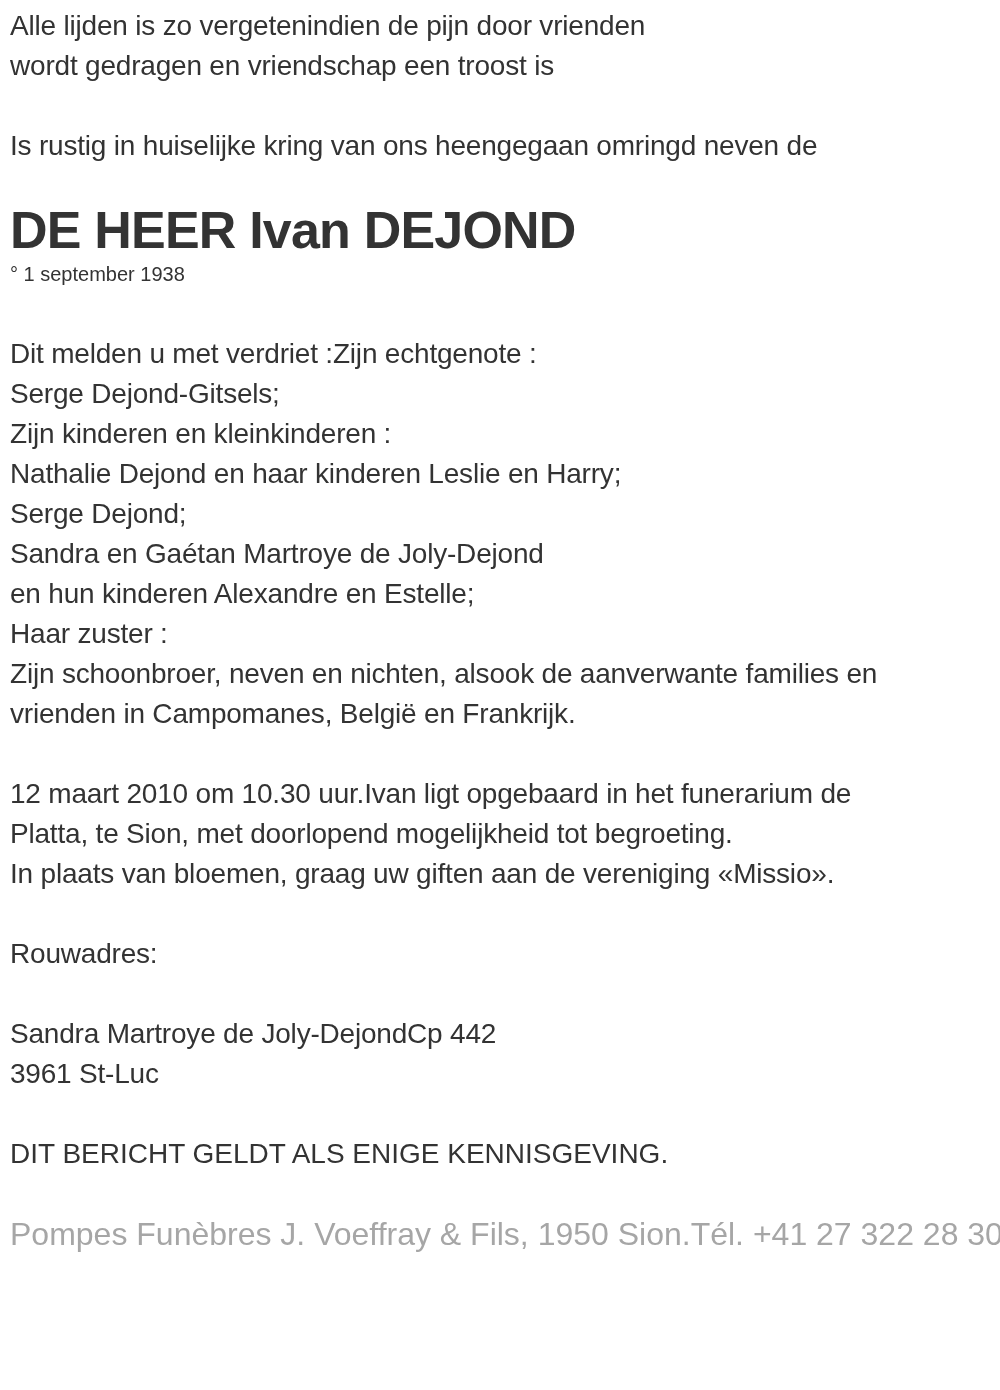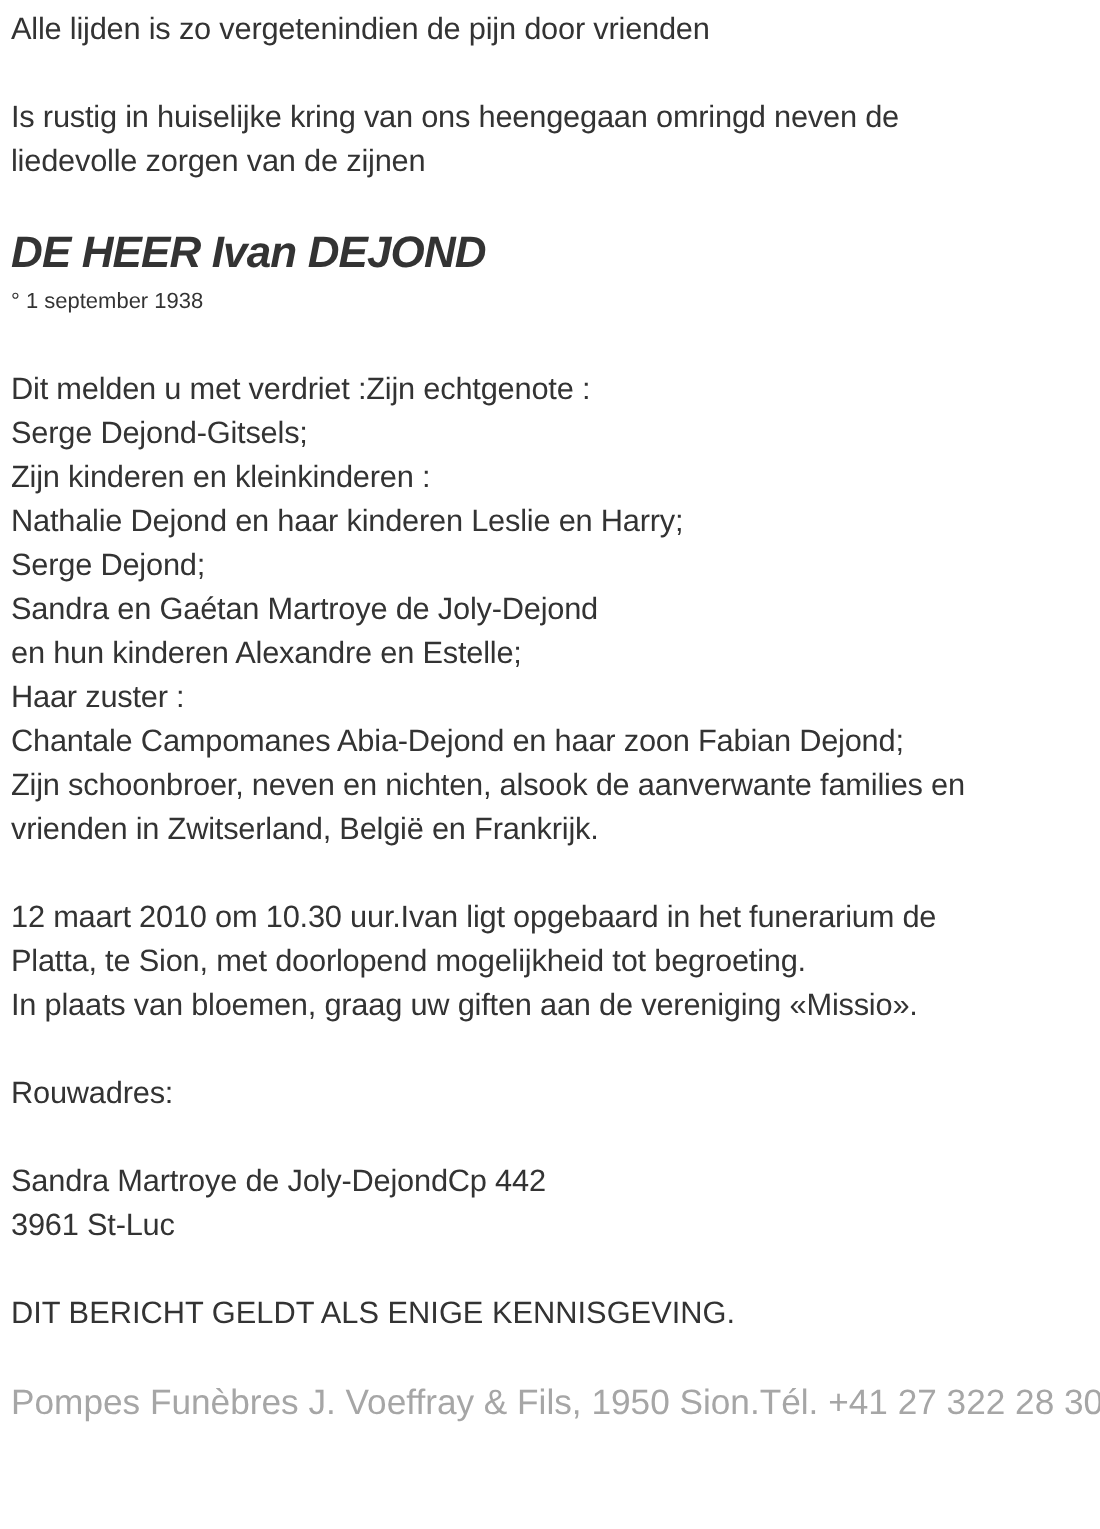--- a/index.html
+++ b/index.html
@@ -24,26 +24,25 @@
     line-height: 40px;
     font-weight: 400;
     letter-spacing: -0.2px;
   }
   .line {
     display: block;
     white-space: nowrap;
   }
   h1.deceased-name {
     margin: 0;
-    font-size: 40px;
+    font-size: 52px;
     line-height: 48px;
     font-weight: 700;
     letter-spacing: -0.8px;
     white-space: nowrap;
-    font-style: italic;
   }
   .birth-date {
     margin: 0 0 40px 0;
     font-size: 20px;
     line-height: 40px;
     white-space: nowrap;
   }
   .closing {
     margin: 0 0 40px 0;
     font-size: 28px;
@@ -58,42 +57,41 @@
     white-space: nowrap;
   }
 </style>
 </head>
 <body>
 
 <div class="page">
 
   <p class="para">
     <span class="line">Alle lijden is zo vergetenindien de pijn door vrienden</span>
+    <span class="line">wordt gedragen en vriendschap een troost is</span>
   </p>
 
   <p class="para">
     <span class="line">Is rustig in huiselijke kring van ons heengegaan omringd neven de</span>
-    <span class="line">liedevolle zorgen van de zijnen</span>
   </p>
 
   <h1 class="deceased-name">DE HEER Ivan DEJOND</h1>
   <p class="birth-date">° 1 september 1938</p>
 
   <p class="para">
     <span class="line">Dit melden u met verdriet :Zijn echtgenote :</span>
     <span class="line">Serge Dejond-Gitsels;</span>
     <span class="line">Zijn kinderen en kleinkinderen :</span>
     <span class="line">Nathalie Dejond en haar kinderen Leslie en Harry;</span>
     <span class="line">Serge Dejond;</span>
     <span class="line">Sandra en Gaétan Martroye de Joly-Dejond</span>
     <span class="line">en hun kinderen Alexandre en Estelle;</span>
     <span class="line">Haar zuster :</span>
-    <span class="line">Chantale Campomanes Abia-Dejond en haar zoon Fabian Dejond;</span>
     <span class="line">Zijn schoonbroer, neven en nichten, alsook de aanverwante families en</span>
-    <span class="line">vrienden in Zwitserland, België en Frankrijk.</span>
+    <span class="line">vrienden in Campomanes, België en Frankrijk.</span>
   </p>
 
   <p class="para">
     <span class="line">12 maart 2010 om 10.30 uur.Ivan ligt opgebaard in het funerarium de</span>
     <span class="line">Platta, te Sion, met doorlopend mogelijkheid tot begroeting.</span>
     <span class="line">In plaats van bloemen, graag uw giften aan de vereniging «Missio».</span>
   </p>
 
   <p class="para">Rouwadres:</p>
 

